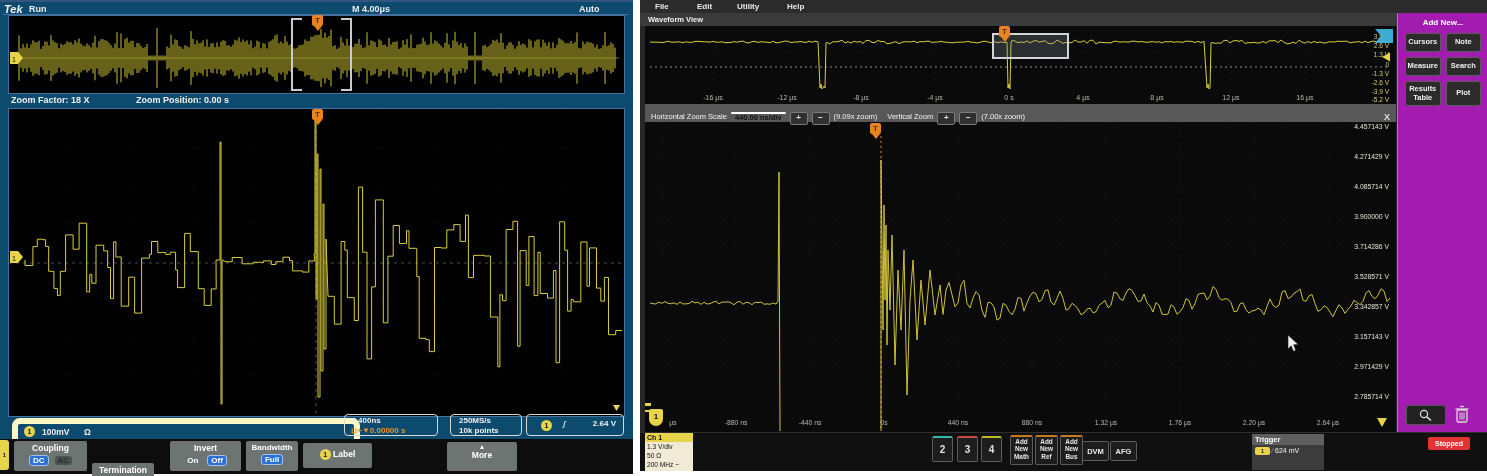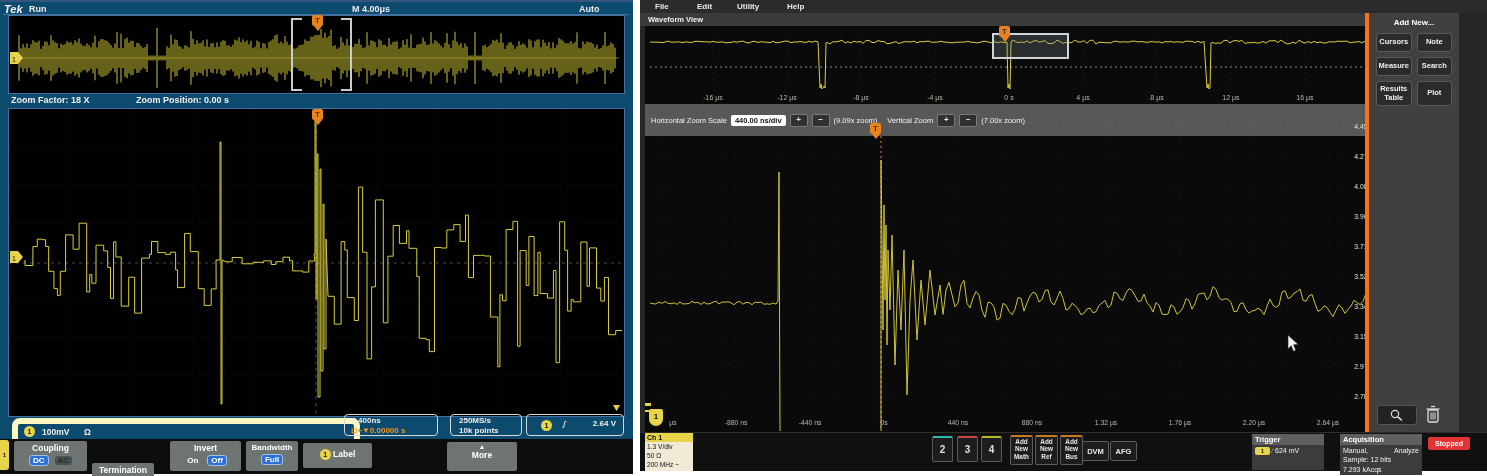--- a/index.html
+++ b/index.html
@@ -43,28 +43,28 @@
   .opt.sel{background:#2e6fd6;border:1px solid #9fc2ea;color:#fff;}
   .opt.dim{background:#4a5252;color:#242c2c;}
 
   
   .rscope{position:absolute;left:640px;top:0;width:847px;height:470px;background:#262626;}
   .r-menubar{left:0;top:0;width:847px;height:13px;background:#2b2b2b;color:#e8e8e8;font-size:8px;font-weight:bold;}
   .r-menuitem{position:absolute;top:2px;}
   .r-tabstrip{left:0;top:13px;width:757px;height:13px;background:#3a3a3a;color:#f0f0f0;font-size:7.5px;font-weight:bold;}
   .rdisp{left:5px;top:26px;width:751px;height:406px;background:#0a0a0a;}
 
-  .r-ztb{left:5px;top:104px;width:751px;height:18px;background:#585858;display:flex;align-items:center;
-         gap:4px;color:#f2f2f2;font-size:7.5px;box-sizing:border-box;padding:16px 6px;}
+  .r-ztb{left:5px;top:104px;width:751px;height:18px;background:#585858;display:flex;
+         gap:4px;color:#f2f2f2;font-size:7.5px;box-sizing:border-box;padding:8px 6px;}
   .r-zval{background:#fff;color:#111;font-weight:bold;border-radius:2px;padding:1px 4px;}
   .r-zbtn{width:16px;height:11px;background:#303030;border:1px solid #7a7a7a;border-radius:2px;
           color:#eee;font-size:8px;line-height:10px;text-align:center;font-weight:bold;}
   .r-close{margin-left:auto;color:#ddd;font-weight:bold;font-size:9px;}
 
-  .sidebar{left:725px;top:13px;width:90px;height:419px;background:#404040;border-left:4px solid #f97316;}
+  .sidebar{left:757px;top:13px;width:90px;height:419px;background:#a21caf;border-left:1px solid #f97316;}
   .sb-title{text-align:center;color:#fff;font-size:8px;font-weight:bold;margin-top:5px;}
   .sb-grid{display:grid;grid-template-columns:1fr 1fr;gap:5px;padding:6px 7px;}
   .sb-btn{background:#2b2b2b;border:1px solid #5a5a5a;border-radius:3px;color:#f0f0f0;
           font-size:7.5px;font-weight:bold;text-align:center;display:flex;align-items:center;
           justify-content:center;height:17px;line-height:1.1;}
   .sb-grid .sb-btn:nth-child(5),.sb-grid .sb-btn:nth-child(6){height:23px;}
   .sb-tool{position:absolute;background:#222;border:1px solid #555;border-radius:3px;display:flex;
            align-items:center;justify-content:center;}
 
   .rbottom{left:0;top:432px;width:847px;height:38px;background:#101010;border-top:1px solid #2e2e2e;}
@@ -366,28 +366,17 @@
 
       <div class="panel" style="left:612px;width:72px;">
         <div class="p-head">Trigger</div>
         <div class="p-body" style="height:23px;">
           <span class="tp-badge">1</span>
           <span style="color:#bbb;">∕</span>
           <span>624 mV</span>
         </div>
       </div>
 
-      <div class="panel" style="left:700px;width:82px;">
-        <div class="p-head">Acquisition</div>
-        <div class="p-body">
-          <div class="p-row">
-              <span>Manual,</span>
-              <span>Analyze</span>
-            </div>
-          <div>Sample: 12 bits</div>
-          <div>7.293 kAcqs</div>
-        </div>
-      </div>
 
       <div class="abs stopped">Stopped</div>
     </div>
   </div>
 </div>
 
 </body></html>

